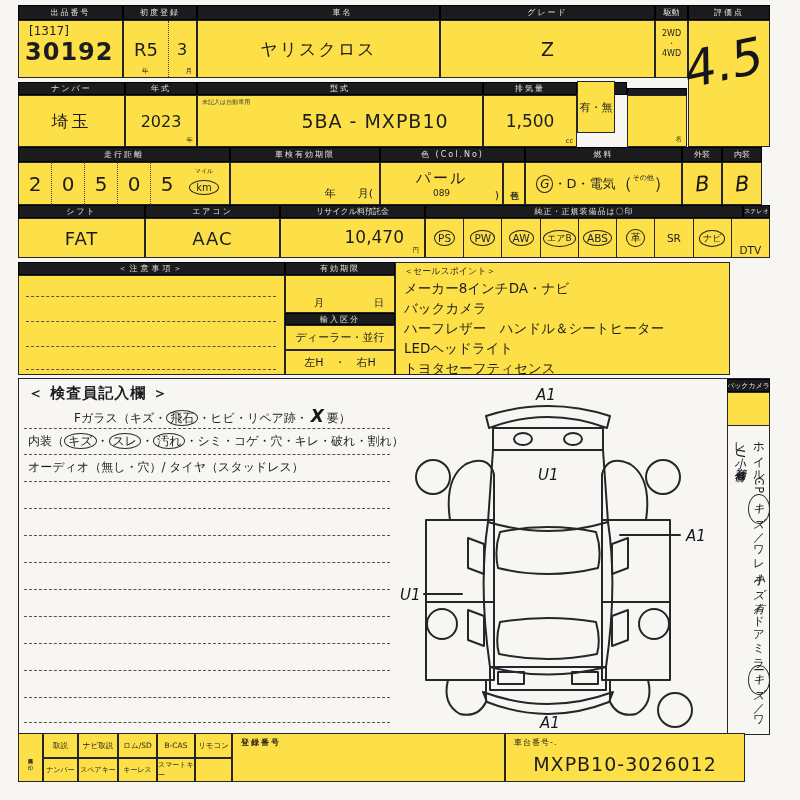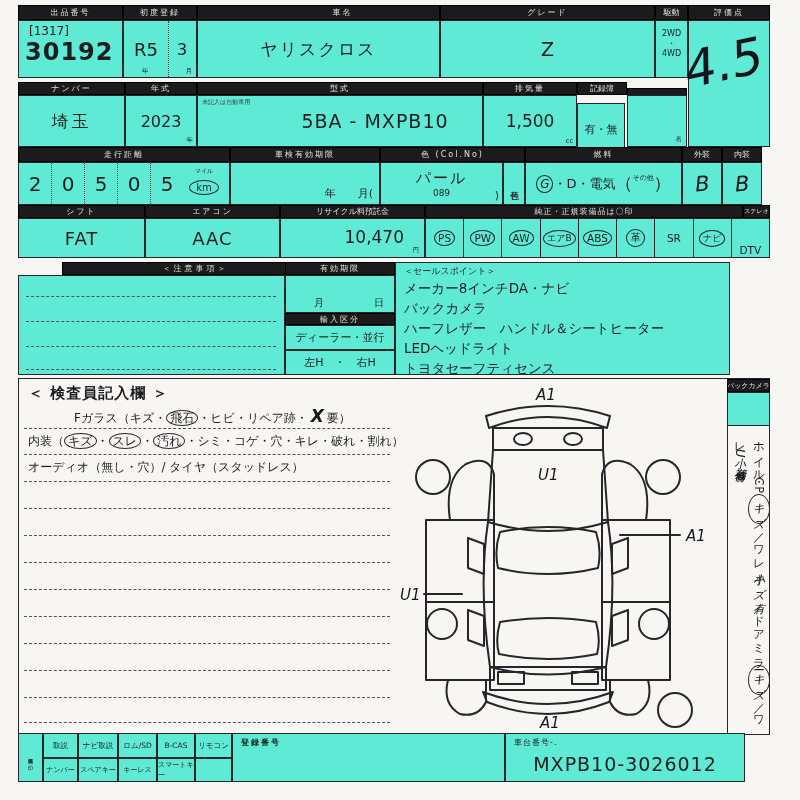--- a/index.html
+++ b/index.html
@@ -1,17 +1,17 @@
 <!DOCTYPE html>
 <html><head>
 <meta charset="utf-8">
 <style>
   html,body{margin:0;padding:0;background:#e8e6e2;}
   .sheet{position:relative;width:800px;height:800px;background:#f7f6f3;font-family:"DejaVu Sans",sans-serif;color:#1d1d1f;overflow:hidden;}
-  .cell{position:absolute;box-sizing:border-box;border:1.6px solid #26262a;background:#5eead4;}
+  .cell{position:absolute;box-sizing:border-box;border:1.6px solid #26262a;background:#fde047;}
   .bar{position:absolute;box-sizing:border-box;background:#1b1b1d;color:#e4e2dc;display:flex;align-items:center;justify-content:center;font-size:8px;letter-spacing:2px;white-space:nowrap;overflow:hidden;border:1px solid #000;}
   .ctr{display:flex;align-items:center;justify-content:center;}
   .hw{font-style:italic;color:#15151c;}
   .dash{position:absolute;border-bottom:1.6px dashed #55524e;height:0;}
   .tiny{font-size:6.5px;position:absolute;}
   .circle-word{border:1.5px solid #2a2a30;border-radius:50%;padding:0 3px;}
   .eqcell{flex:1;display:flex;align-items:center;justify-content:center;border-right:1.6px solid #26262a;font-size:10.5px;}
   .eqcell:last-child{border-right:none;margin-top:24px;}
   .eqcirc{border:1.6px solid #1f1f26;border-radius:50%;padding:1px 3px;}
   .digit{flex:1;display:flex;align-items:center;justify-content:center;font-size:20px;border-right:1.6px dotted #44403c;}
@@ -64,21 +64,21 @@
     <span class="tiny" style="right:3px;bottom:1px;">年</span>
   </div>
   <div class="cell" style="left:197px;top:95px;width:286px;height:52px;">
     <span style="position:absolute;left:4px;top:2px;font-size:6px;color:#3a3a3a;">未記入は自動車用</span>
     <div class="ctr" style="height:100%;font-size:19px;letter-spacing:1px;padding-left:70px;">5BA - MXPB10</div>
   </div>
   <div class="cell" style="left:483px;top:95px;width:94px;height:52px;">
     <div class="ctr" style="height:100%;font-size:17px;">1,500</div>
     <span class="tiny" style="right:3px;bottom:1px;">cc</span>
   </div>
-  <div class="cell ctr" style="left:577px;top:103px;width:48px;height:52px;font-size:11px;font-family:Liberation Serif, serif;">有・無</div>
+  <div class="cell ctr" style="left:577px;top:81px;width:38px;height:52px;font-size:11px;font-family:Liberation Serif, serif;">有・無</div>
   <div class="cell" style="left:627px;top:95px;width:60px;height:52px;">
     <span class="tiny" style="right:4px;bottom:2px;">名</span>
   </div>
 
   <div class="bar" style="left:18px;top:147px;width:212px;height:15px;">走行距離</div>
   <div class="bar" style="left:230px;top:147px;width:150px;height:15px;">車検有効期限</div>
   <div class="bar" style="left:380px;top:147px;width:145px;height:15px;">色 (Col.No)</div>
   <div class="bar" style="left:525px;top:147px;width:157px;height:15px;">燃料</div>
   <div class="bar" style="left:682px;top:147px;width:40px;height:15px;letter-spacing:0;">外装</div>
   <div class="bar" style="left:722px;top:147px;width:40px;height:15px;letter-spacing:0;">内装</div>
@@ -156,21 +156,21 @@
         <span>SR</span>
       </div>
     <div class="eqcell">
         <span class="eqcirc" style="font-size:9px;">ナビ</span>
       </div>
     <div class="eqcell">
         <span>DTV</span>
       </div>
   </div>
 
-  <div class="bar" style="left:18px;top:262px;width:267px;height:13px;letter-spacing:3px;margin-left:44px;">＜注意事項＞</div>
+  <div class="bar" style="left:18px;top:262px;width:267px;height:13px;letter-spacing:3px;">＜注意事項＞</div>
   <div class="cell" style="left:18px;top:275px;width:267px;height:100px;"></div>
   <div class="dash" style="left:26px;top:296px;width:250px;"></div>
   <div class="dash" style="left:26px;top:321px;width:250px;"></div>
   <div class="dash" style="left:26px;top:346px;width:250px;"></div>
   <div class="dash" style="left:26px;top:369px;width:250px;"></div>
 
   <div class="bar" style="left:285px;top:262px;width:110px;height:13px;">有効期限</div>
   <div class="cell" style="left:285px;top:275px;width:110px;height:38px;">
     <span style="position:absolute;left:28px;bottom:2px;font-size:10px;">月</span>
     <span style="position:absolute;right:10px;bottom:2px;font-size:10px;">日</span>

